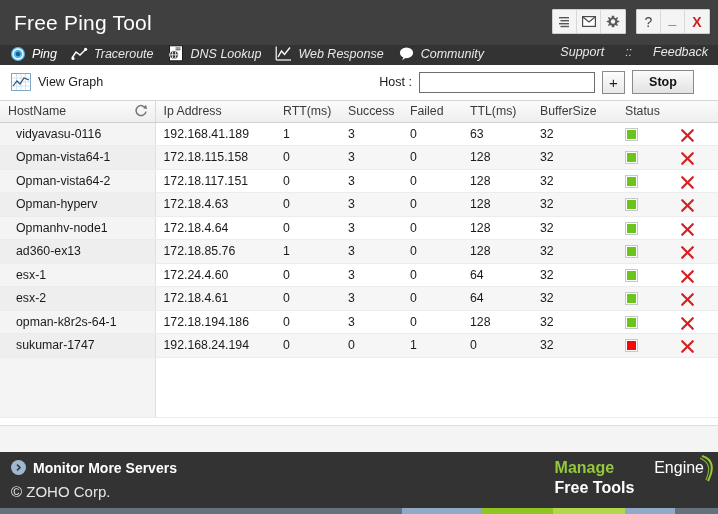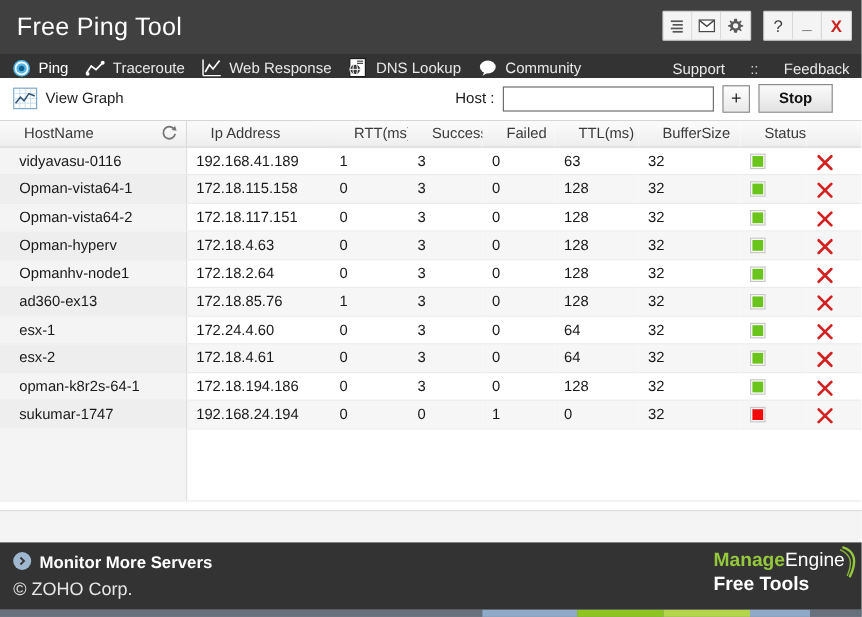--- a/index.html
+++ b/index.html
@@ -75,23 +75,24 @@
   .tb-btn .glyph.min {
     color: #444; font-size: 14px;
     position: relative; top: -3px; font-weight: bold;
   }
 
   
   .navbar {
     height: 20px;
     background: #333333;
     display: flex;
-    align-items: flex-end;
+    align-items: flex-start;
     flex: 0 0 auto;
     position: relative;
+    font-style: italic;
   }
   .nav-item {
     display: flex;
     align-items: center;
     gap: 6px;
     margin-left: 14px;
     cursor: pointer;
     white-space: nowrap;
   }
   .nav-item:first-child { margin-left: 9px; }
@@ -213,21 +214,21 @@
     table-layout: fixed;
     font-size: 12.3px;
   }
   table.grid th {
     background: linear-gradient(#fbfbfb, #eeeeee);
     border-bottom: 1px solid #cfcfcf;
     height: 21px;
     font-weight: normal;
     color: #3a3a3a;
     text-align: left;
-    padding: 0 0 0 20px;
+    padding: 0 0 0 8px;
     font-size: 12.3px;
     box-sizing: border-box;
     position: relative;
     user-select: none;
   }
   table.grid th.col-host {
     border-right: 1px solid #d9d9d9;
     padding-right: 22px;
   }
   table.grid td {
@@ -329,21 +330,21 @@
     top: 8px;
     text-align: left;
   }
   .me-logo {
     font-size: 16px;
     line-height: 1.05;
     white-space: nowrap;
     position: relative;
   }
   .me-manage { color: #94c83d; font-weight: bold; }
-  .me-engine { color: #ffffff; font-weight: normal; }
+  .me-engine { color: #ffffff; font-weight: normal; margin-left: 40px; }
   .me-swoosh {
     position: absolute;
     right: -12px; top: -5px;
     width: 16px; height: 26px;
   }
   .free-tools {
     color: #ffffff;
     font-size: 16px;
     font-weight: bold;
     margin-top: 2px;
@@ -425,42 +426,42 @@
           <polyline points="1,11 5,5 9,8 15,2" fill="none" stroke="#ffffff" stroke-width="1.4"></polyline>
           <circle cx="2" cy="11.5" r="1.6" fill="#ffffff"></circle>
           <circle cx="14.6" cy="2.3" r="1.6" fill="#ffffff"></circle>
         </svg>
       </span>
       <span class="nav-label">Traceroute</span>
     </div>
 
     <div class="nav-item">
       <span class="nav-icon">
-        <svg width="17" height="16" viewBox="0 0 17 16" aria-hidden="true">
-          <line x1="1.2" y1="0.5" x2="1.2" y2="14" stroke="#ffffff" stroke-width="1.2"></line>
-          <line x1="1.2" y1="14" x2="16" y2="14" stroke="#ffffff" stroke-width="1.2"></line>
-          <polyline points="3,11 6.5,5 9.5,8.5 15,1.5" fill="none" stroke="#ffffff" stroke-width="1.4"></polyline>
-        </svg>
-      </span>
-      <span class="nav-label">Web Response</span>
-    </div>
-
-    <div class="nav-item">
-      <span class="nav-icon">
         <svg width="17" height="17" viewBox="0 0 17 17" aria-hidden="true">
           <rect x="1.5" y="0.8" width="13" height="15" fill="#ffffff" stroke="#1d1d1d" stroke-width="1"></rect>
           <rect x="7.5" y="2.5" width="5" height="1" fill="#444"></rect>
           <rect x="7.5" y="4.3" width="5" height="1" fill="#444"></rect>
           <circle cx="6" cy="9.8" r="4.4" fill="#3a3a3a"></circle>
           <circle cx="6" cy="9.8" r="4.4" fill="none" stroke="#ffffff" stroke-width="0.8"></circle>
           <ellipse cx="6" cy="9.8" rx="1.8" ry="4.4" fill="none" stroke="#ffffff" stroke-width="0.8"></ellipse>
           <line x1="1.6" y1="9.8" x2="10.4" y2="9.8" stroke="#ffffff" stroke-width="0.8"></line>
         </svg>
       </span>
       <span class="nav-label">DNS Lookup</span>
+    </div>
+
+    <div class="nav-item">
+      <span class="nav-icon">
+        <svg width="17" height="16" viewBox="0 0 17 16" aria-hidden="true">
+          <line x1="1.2" y1="0.5" x2="1.2" y2="14" stroke="#ffffff" stroke-width="1.2"></line>
+          <line x1="1.2" y1="14" x2="16" y2="14" stroke="#ffffff" stroke-width="1.2"></line>
+          <polyline points="3,11 6.5,5 9.5,8.5 15,1.5" fill="none" stroke="#ffffff" stroke-width="1.4"></polyline>
+        </svg>
+      </span>
+      <span class="nav-label">Web Response</span>
     </div>
 
     <div class="nav-item">
       <span class="nav-icon">
         <svg width="17" height="15" viewBox="0 0 17 15" aria-hidden="true">
           <ellipse cx="8.5" cy="6.8" rx="6.6" ry="5.4" fill="#ffffff"></ellipse>
           <path d="M5.5 11 L4.2 14.2 L8.2 11.6 Z" fill="#ffffff"></path>
         </svg>
       </span>
       <span class="nav-label">Community</span>
@@ -589,21 +590,21 @@
             <td>128</td>
             <td>32</td>
             <td class="status-cell"><span class="status-box"><i></i></span></td>
             <td class="action-cell"><span class="del-x"><svg width="15" height="15" viewBox="0 0 15 15" aria-hidden="true">
                   <line x1="2.2" y1="2.2" x2="12.8" y2="12.8" stroke="#d32020" stroke-width="2.2" stroke-linecap="round"></line>
                   <line x1="12.8" y1="2.2" x2="2.2" y2="12.8" stroke="#d32020" stroke-width="2.2" stroke-linecap="round"></line>
                 </svg></span></td>
           </tr>
           <tr>
             <td class="col-host">Opmanhv-node1</td>
-            <td>172.18.2.64</td>
+            <td>172.18.4.64</td>
             <td>0</td>
             <td>3</td>
             <td>0</td>
             <td>128</td>
             <td>32</td>
             <td class="status-cell"><span class="status-box"><i></i></span></td>
             <td class="action-cell"><span class="del-x"><svg width="15" height="15" viewBox="0 0 15 15" aria-hidden="true">
                   <line x1="2.2" y1="2.2" x2="12.8" y2="12.8" stroke="#d32020" stroke-width="2.2" stroke-linecap="round"></line>
                   <line x1="12.8" y1="2.2" x2="2.2" y2="12.8" stroke="#d32020" stroke-width="2.2" stroke-linecap="round"></line>
                 </svg></span></td>

